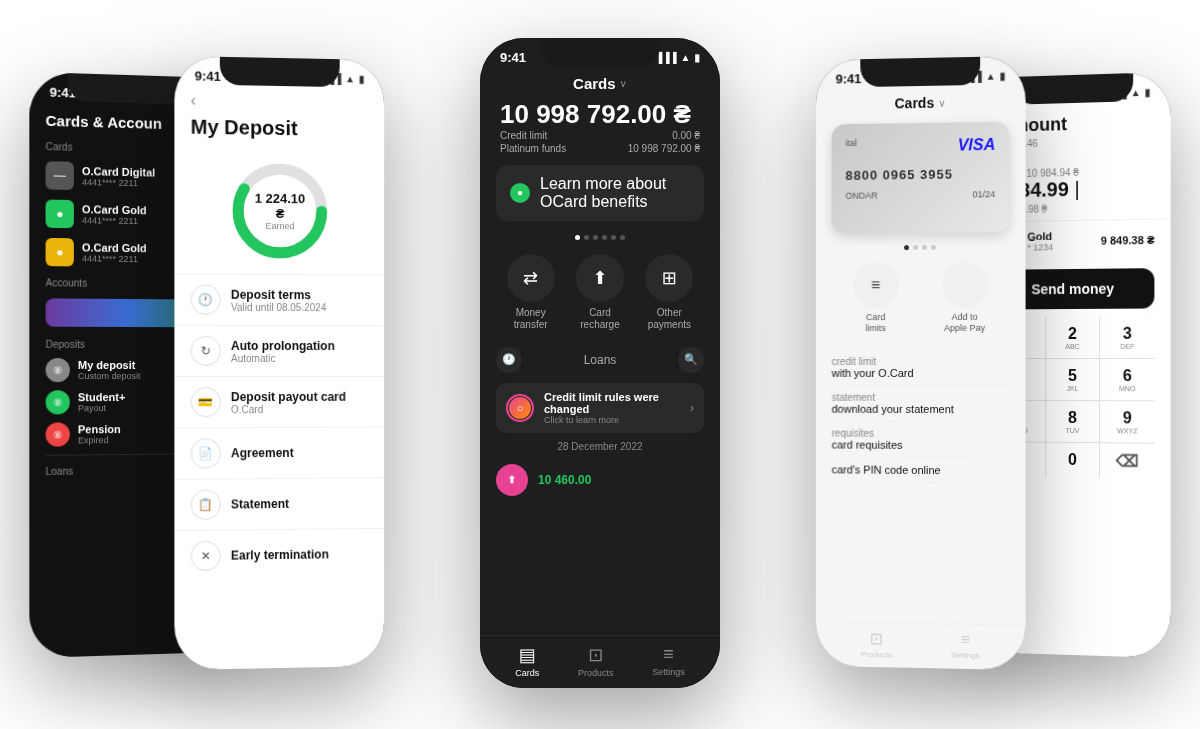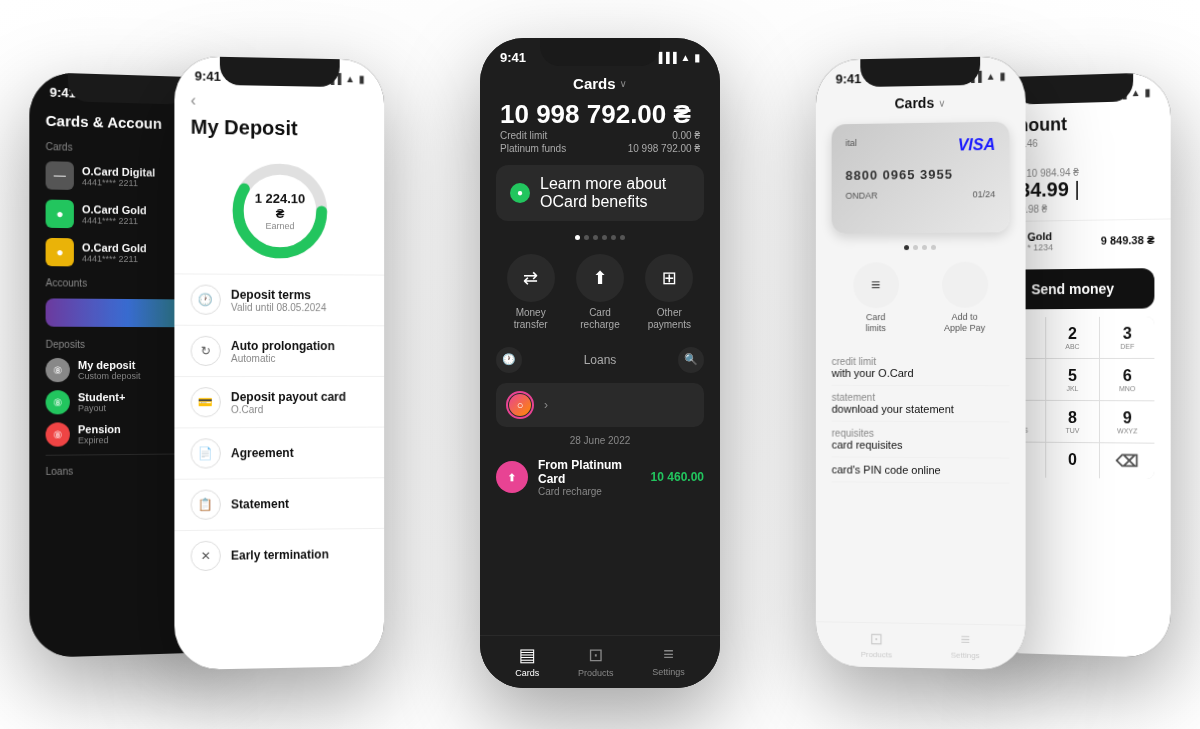--- a/index.html
+++ b/index.html
@@ -829,31 +829,31 @@
         <div class="p3-tx-icon">🕐</div>
         <div class="p3-tx-date">Loans</div>
         <div class="p3-tx-search">🔍</div>
       </div>
 
 
       <div class="p3-alert-item">
         <div class="p3-alert-icon">
           <span style="background:linear-gradient(135deg,#e84393,#ff8c00);border-radius:50%;width:22px;height:22px;display:flex;align-items:center;justify-content:center;font-size:11px;">○</span>
         </div>
+        <div class="p3-alert-info">
+          <div class="p3-alert-title">Credit limit rules were changed</div>
+          <div class="p3-alert-sub">Click to learn more</div>
+        </div>
         <div class="p3-alert-arrow">›</div>
       </div>
 
-      <div class="p3-tx-date-section">28 June 2022</div>
+      <div class="p3-tx-date-section">28 December 2022</div>
 
       <div class="p3-tx-item">
         <div class="p3-tx-avatar" style="background:#e84393">⬆</div>
-        <div class="p3-tx-info">
-          <div class="p3-tx-name">From Platinum Card</div>
-          <div class="p3-tx-sub">Card recharge</div>
-        </div>
         <div class="p3-tx-amount p3-tx-positive">10 460.00</div>
       </div>
 
       <div style="flex:1"></div>
 
       <div class="p3-bottom-nav">
         <div class="p3-nav-item">
           <span class="p3-nav-icon active">▤</span>
           <span class="p3-nav-label active">Cards</span>
         </div>

